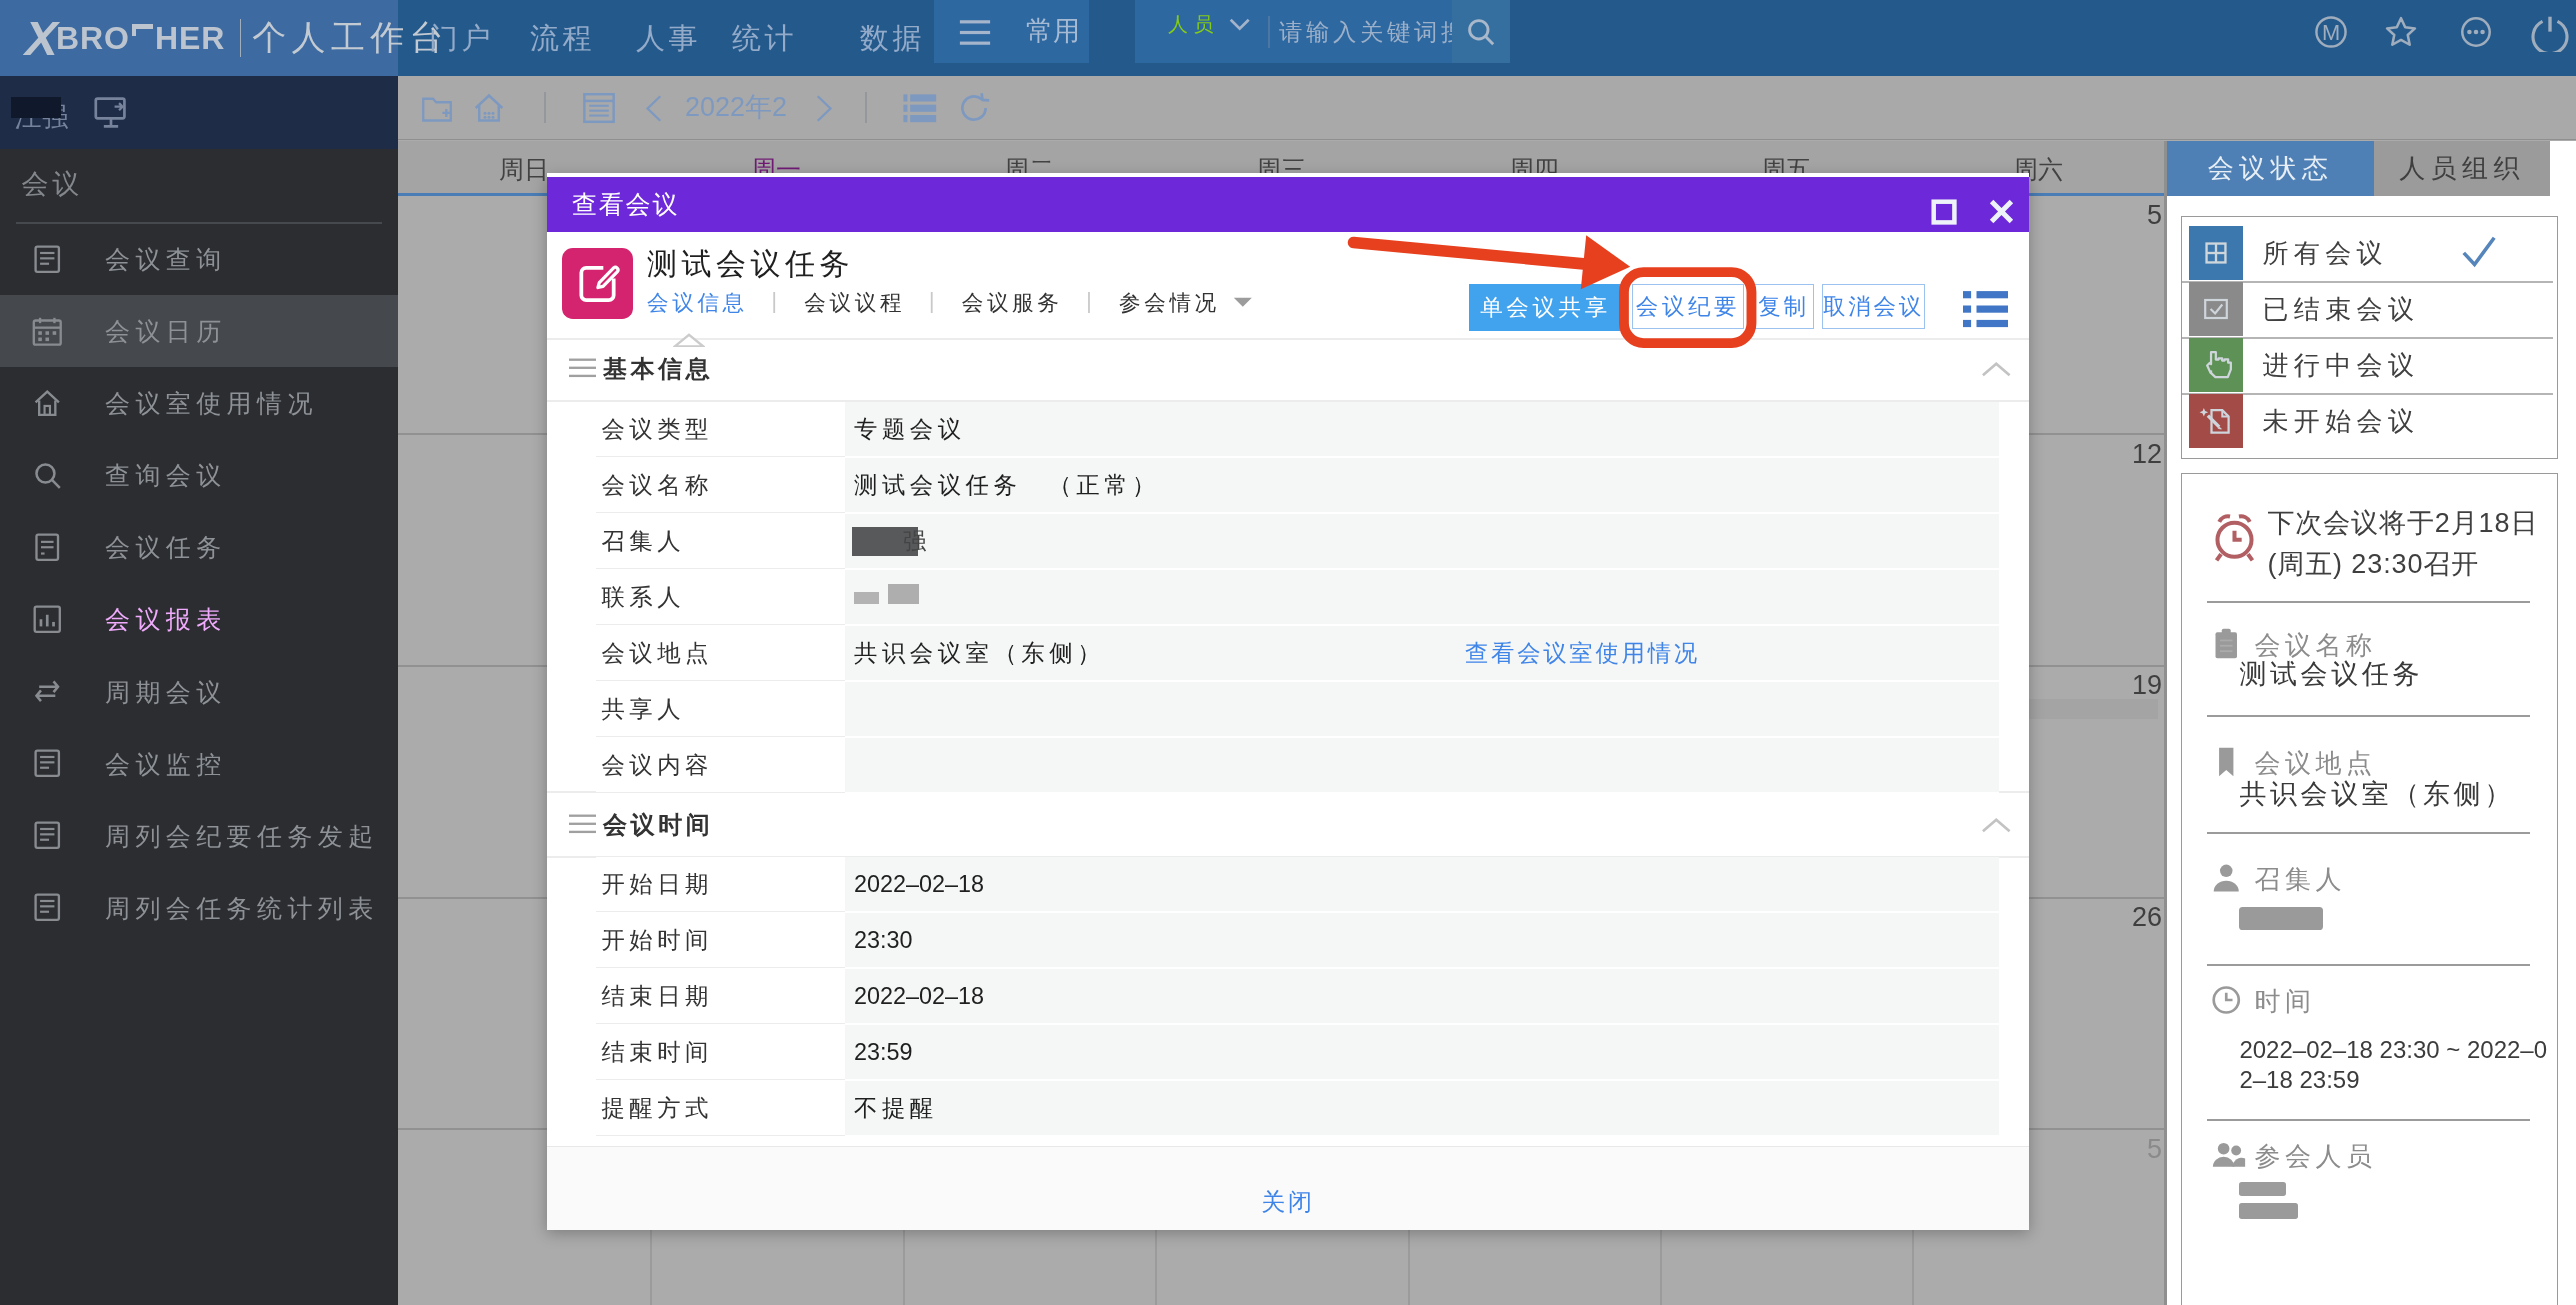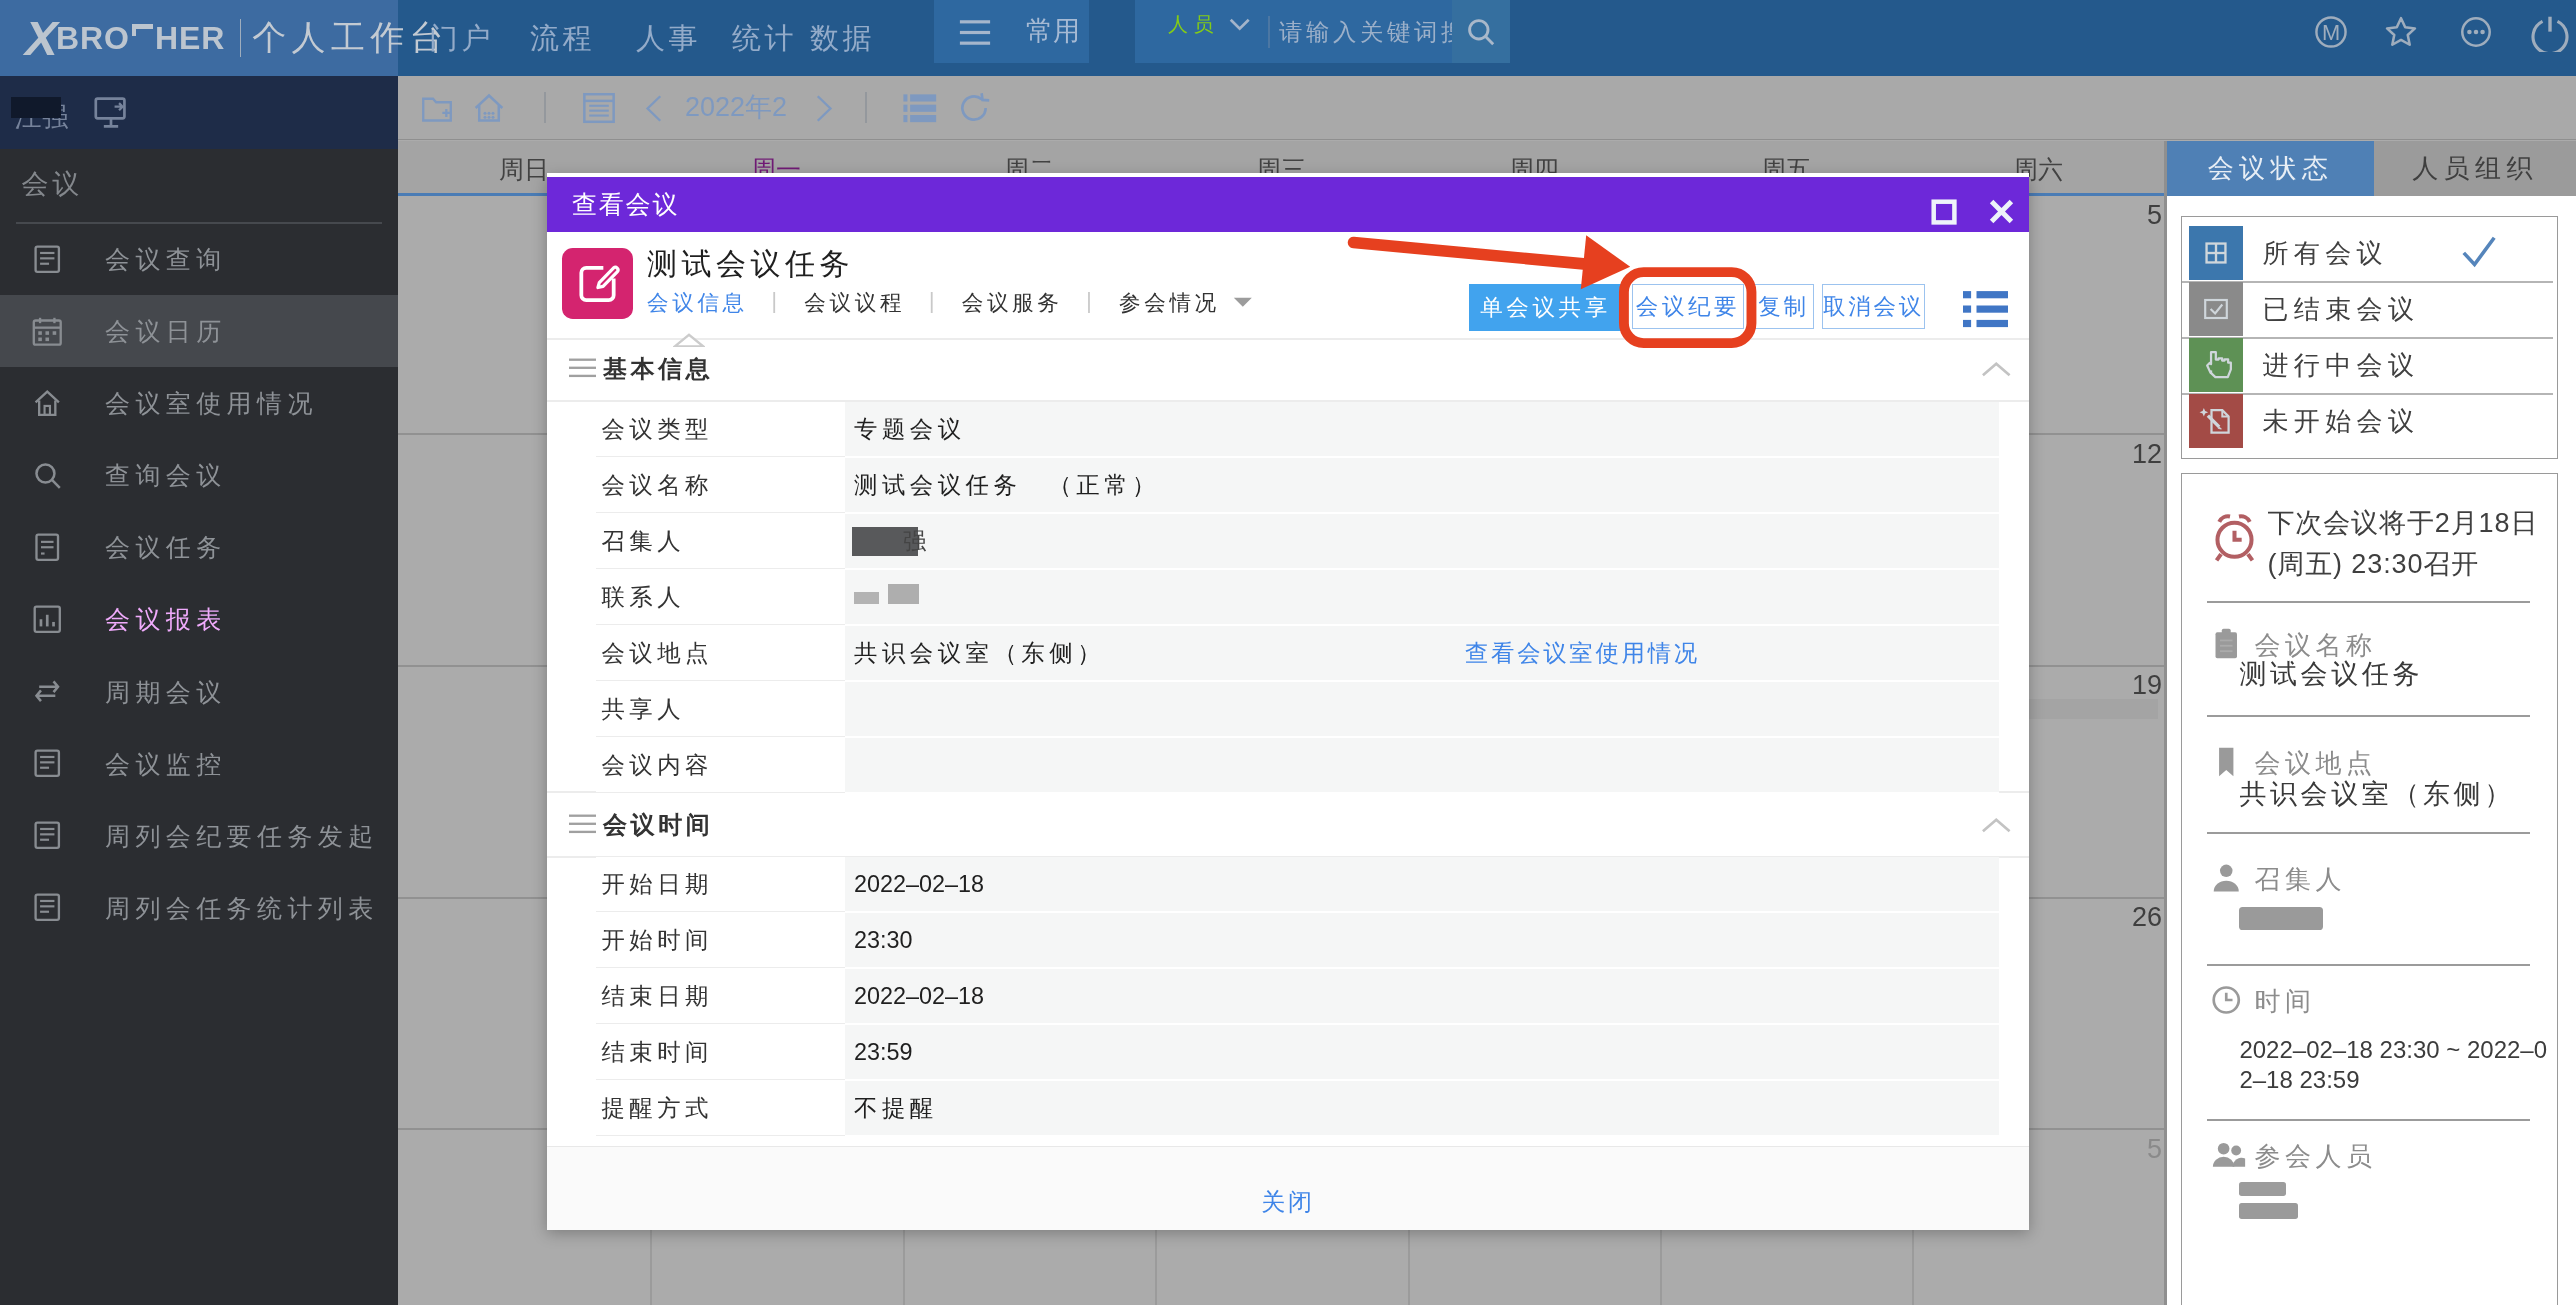--- a/index.html
+++ b/index.html
@@ -17,21 +17,21 @@
     <span style="font-size:49px;font-weight:700;font-style:italic;letter-spacing:-1.8px;">X</span>
       <span style="font-size:32px;font-weight:700;letter-spacing:0.9px;">BRO<span style="display:inline-block;width:21.6px;position:relative;height:25px;margin:0 1.8px;"><span style="position:absolute;left:0;top:0.9px;width:21.6px;height:4.5px;background:#bcc5cf;"></span><span style="position:absolute;left:0;top:0.9px;width:4.5px;height:11.7px;background:#bcc5cf;"></span></span>HER</span>
     <span style="display:inline-block;width:1.8px;height:38px;background:#9fadbd;margin:0 10.8px 0 14.4px;"></span>
     <span style="font-size:34px;color:#c3cad2;letter-spacing:5.4px;">个人工作台</span>
   </div>
   <div class="abs" id="navitems" style="left:0;top:0;height:76px;width:100%;color:#93abc9;font-size:29px;">
       <div class="abs" style="left: 404px; top: 0px; width: 115px; height: 76px; line-height: 76px; text-align: center; letter-spacing: 3.6px;">门户</div>
       <div class="abs" style="left: 505px; top: 0px; width: 115px; height: 76px; line-height: 76px; text-align: center; letter-spacing: 3.6px;">流程</div>
       <div class="abs" style="left: 611px; top: 0px; width: 115px; height: 76px; line-height: 76px; text-align: center; letter-spacing: 3.6px;">人事</div>
       <div class="abs" style="left: 707px; top: 0px; width: 115px; height: 76px; line-height: 76px; text-align: center; letter-spacing: 3.6px;">统计</div>
-      <div class="abs" style="left: 810px; top: 0px; width: 115px; height: 76px; line-height: 76px; text-align: left; letter-spacing: 3.6px;">数据</div>
+      <div class="abs" style="left: 810px; top: 0px; width: 115px; height: 76px; line-height: 76px; text-align: right; letter-spacing: 3.6px;">数据</div>
     </div>
   <div class="abs" style="left:934px;top:0;width:83px;height:63px;background:#2e68a0;"></div>
   <div class="abs" style="left:1017px;top:0;width:72px;height:63px;background:#2e68a0;"></div>
   <div class="abs" style="left:1135px;top:0;width:375px;height:63px;background:#2e68a0;"></div>
   
   <svg class="abs" style="left:959px;top:19px;" width="32" height="27" viewBox="0 0 36 30">
     <g stroke="#a5b6cc" stroke-width="3.6">
         <line x1="1" y1="3" x2="35" y2="3"></line>
         <line x1="1" y1="15" x2="35" y2="15"></line>
         <line x1="1" y1="27" x2="35" y2="27"></line>
@@ -234,21 +234,21 @@
     <div class="abs" style="left:1509px;top:243px;width:255px;text-align:right;font-size:27px;color:#3f3f3f;">12</div>
     <div class="abs" style="left:1509px;top:474px;width:255px;text-align:right;font-size:27px;color:#3f3f3f;">19</div>
     <div class="abs" style="left:1509px;top:706px;width:255px;text-align:right;font-size:27px;color:#3f3f3f;">26</div>
     <div class="abs" style="left:1509px;top:938px;width:255px;text-align:right;font-size:27px;color:#8a8a8a;">5</div>
     <div class="abs" style="left:1629px;top:503px;width:131px;height:20px;background:#a4a4a4;"></div>
   </div>
 
 <div class="abs" style="left:2167px;top:141px;width:409px;height:1165px;background:#ffffff;" id="rightpanel">
   <div class="abs" style="left:-2.7px;top:0;width:2.7px;height:1165px;background:#8f8f8f;"></div>
 <div class="abs" style="left:0;top:0;width:207px;height:55px;background:#4f80b5;color:#e8eef5;font-size:26px;text-align:center;line-height:55px;letter-spacing:5.4px;">会议状态</div>
-    <div class="abs" style="left:207px;top:0;width:202px;height:55px;background:#9b9b9b;color:#3f3f3f;font-size:26px;text-align:center;line-height:55px;letter-spacing:5.4px;">人员组织</div>
+    <div class="abs" style="left:207px;top:0;width:176px;height:55px;background:#9b9b9b;color:#3f3f3f;font-size:26px;text-align:center;line-height:55px;letter-spacing:5.4px;">人员组织</div>
     <div class="abs" style="left:14.4px;top:75px;width:375px;height:241px;border:1.8px solid #9a9a9a;">
       <div class="abs" style="left:6.3px;top:9px;width:54px;height:54px;background:#3c77ad;"><svg width="54" height="54" viewBox="0 0 60 60">
           <g fill="none" stroke="#cfd6db" stroke-width="2.6">
             <rect x="19.5" y="19.5" width="21" height="21"></rect>
             <line x1="30" y1="19.5" x2="30" y2="40.5"></line>
             <line x1="19.5" y1="30" x2="40.5" y2="30"></line>
           </g>
         </svg></div>
       <div class="abs" style="left:80px;top:9px;height:54px;line-height:54px;font-size:26px;color:#404040;letter-spacing:5.4px;">所有会议</div>
       <svg class="abs" style="left:278px;top:18px" width="38" height="34" viewBox="0 0 42 38">

